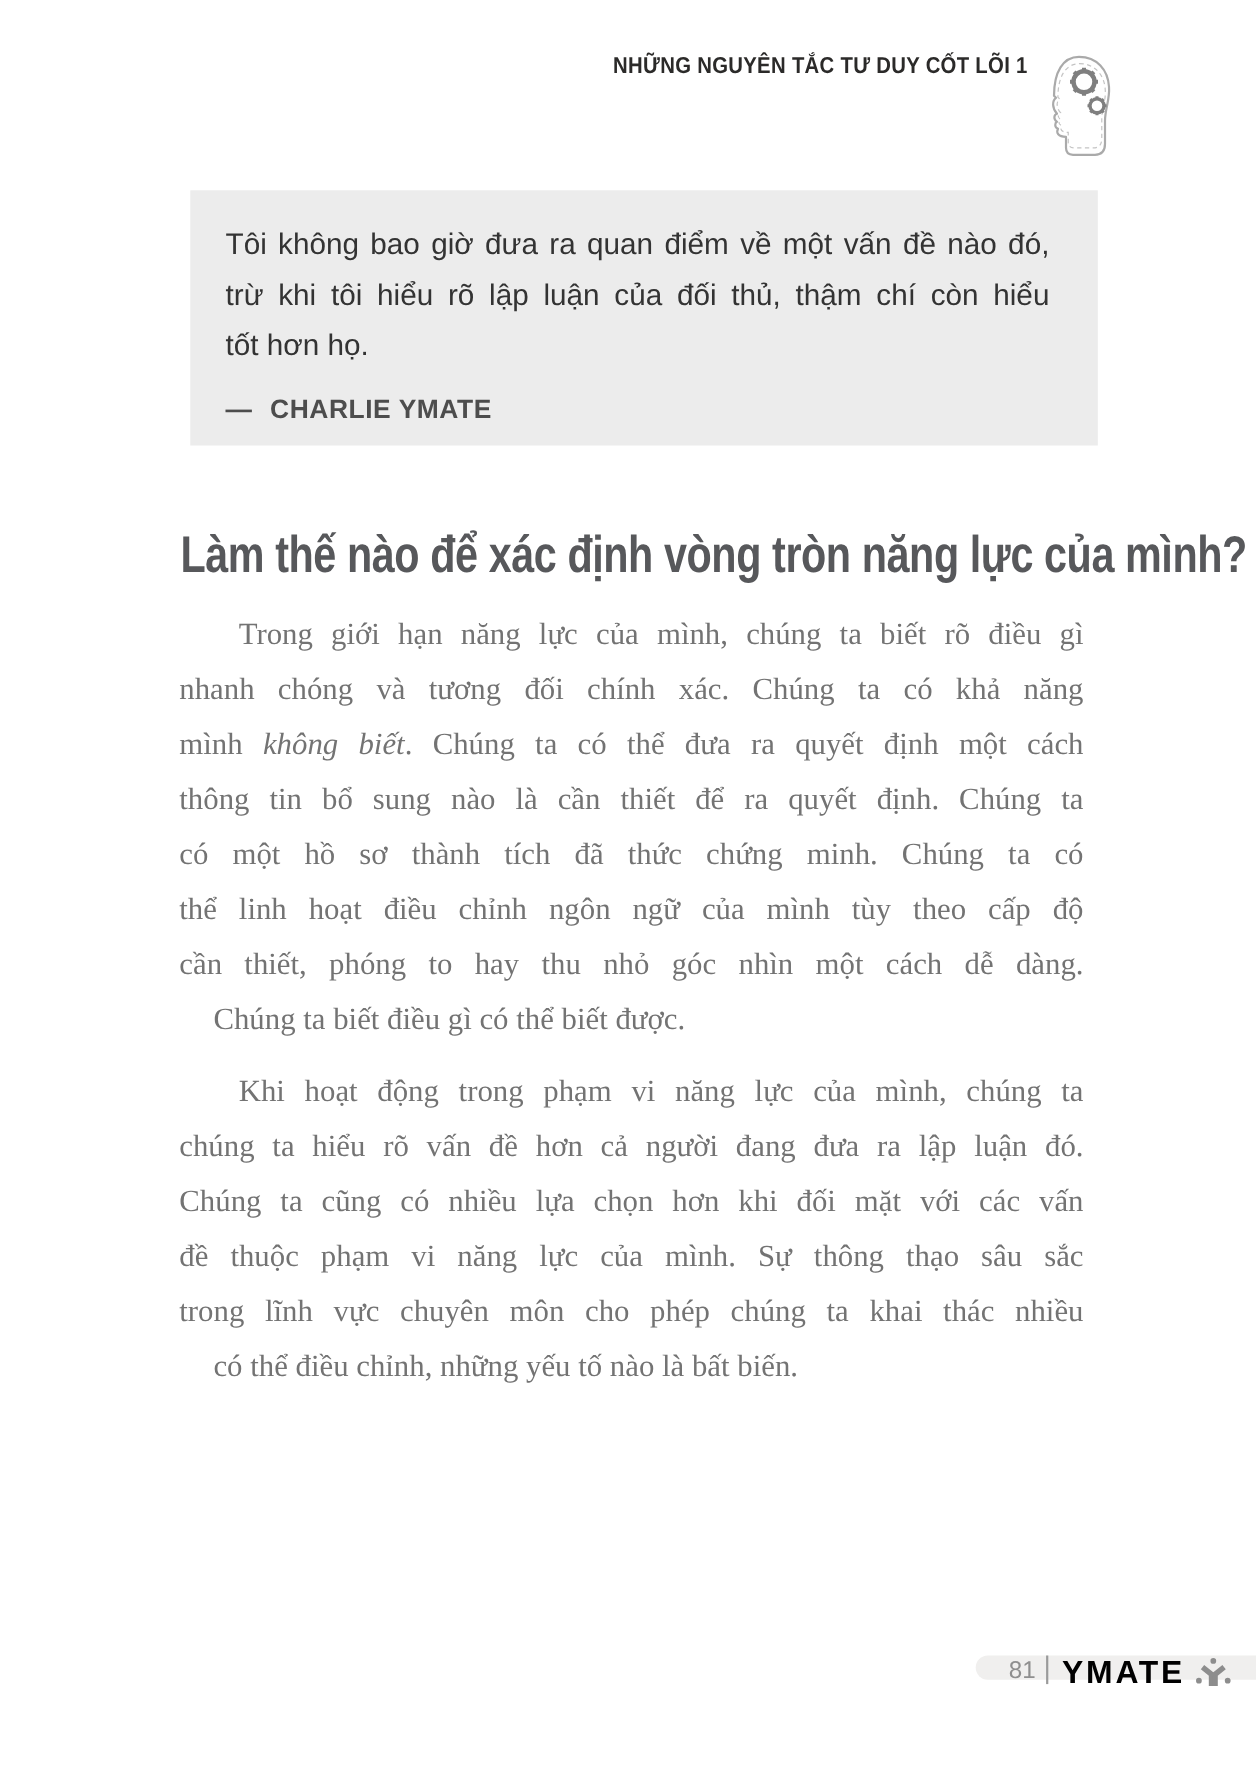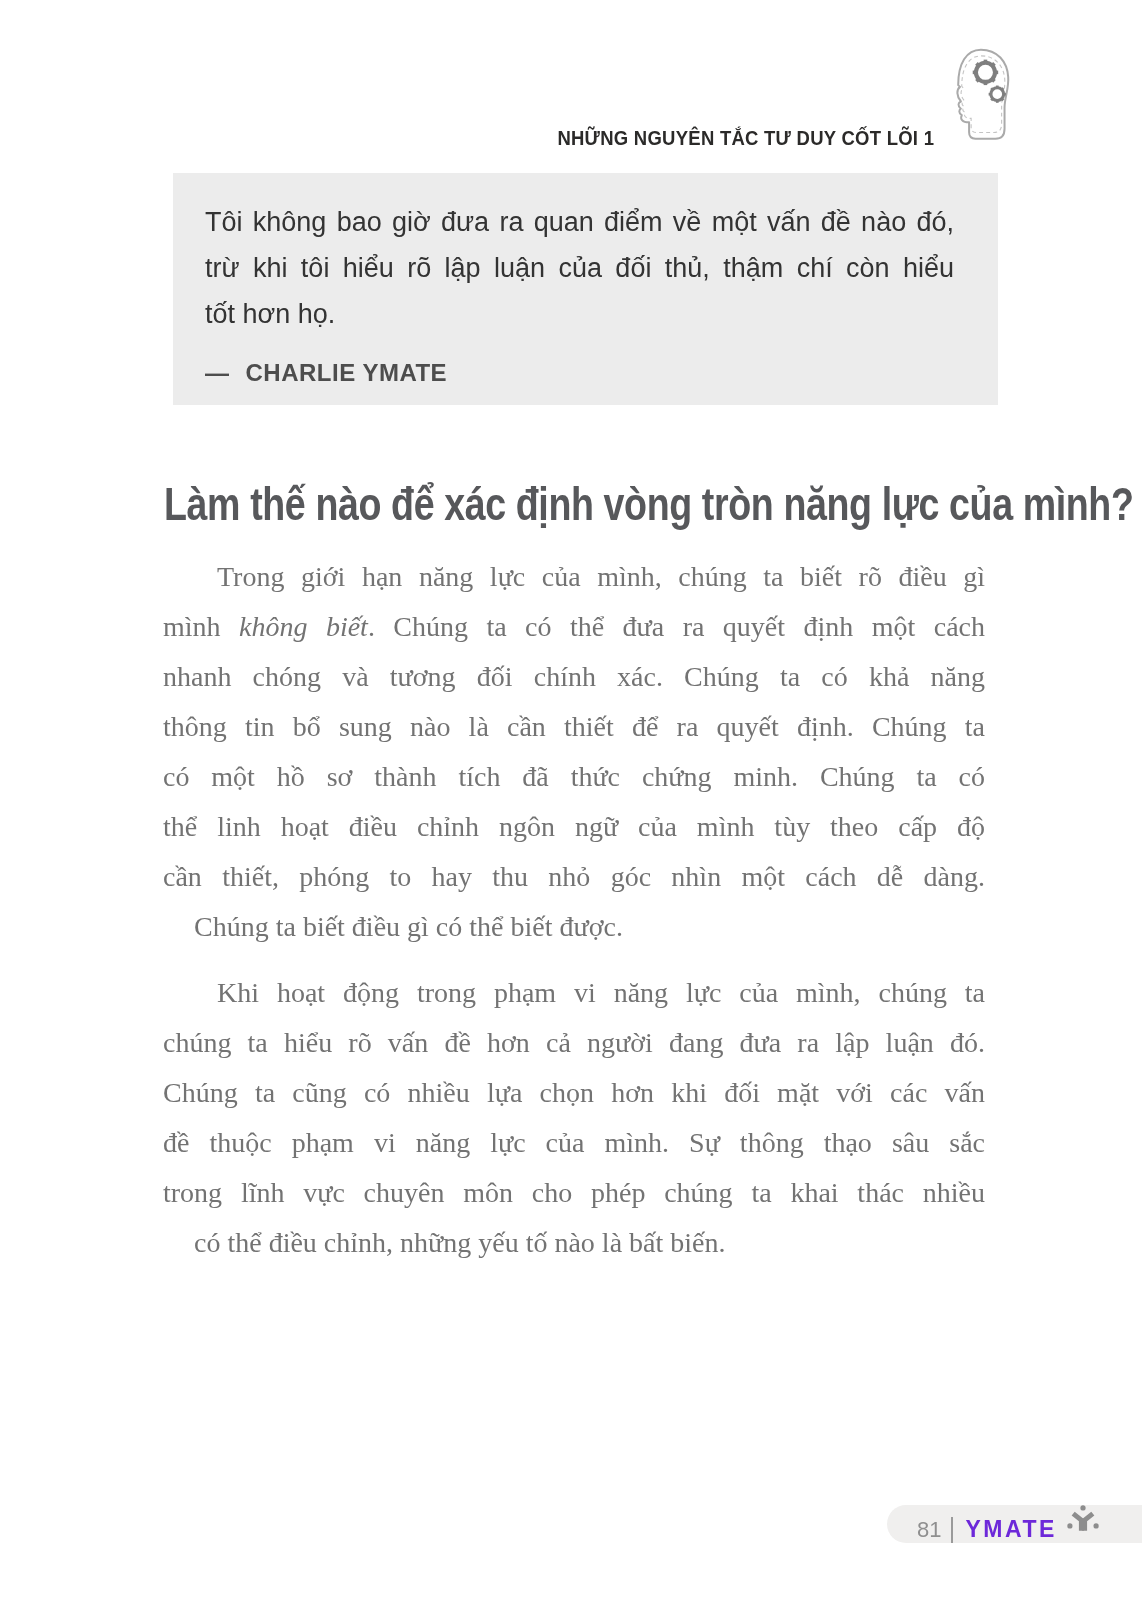--- a/index.html
+++ b/index.html
@@ -11,21 +11,21 @@
     overflow:hidden;
   }
 
   
   .header-row{
     position:absolute;
     top:48px; left:165px; right:130px;
     height:102px;
     display:flex;
     justify-content:flex-end;
-    align-items:flex-end;
+    align-items:flex-start;
     gap:14px;
   }
   .header-title{
     font-weight:bold;
     font-size:21px;
     color:#2b2a29;
     letter-spacing:0.3px;
     transform:scaleX(0.88);
     transform-origin:right center;
     white-space:nowrap;
@@ -87,42 +87,42 @@
   }
   .para .tline:first-child{text-indent:54px;}
   .para .tline:last-child{text-align-last:left;margin-left:31px;}
   .para + .para{margin-top:16px;}
   .ital{font-style:italic;}
 
   
   .footer-pill{
     position:absolute;
     right:0; top:1505px;
-    width:255px; height:38px;
+    width:255px; height:22px;
     background:#f0efee;
     border-radius:19px 0 0 19px;
     display:flex;
-    align-items:flex-end;
+    align-items:flex-start;
     box-sizing:border-box;
     padding-left:30px;
   }
   .page-number{
     font-size:22px;
     color:#8f8f8f;
   }
   .footer-divider{
     width:2px; height:26px;
     background:#9a9a9a;
     margin:0 12px 0 10px;
   }
   .brand-name{
-    font-size:23px;
+    font-size:29px;
     font-weight:bold;
     letter-spacing:2.5px;
-    color:#6d28d9;
+    color:#000000;
   }
   .brand-logo{margin-left:8px;}
 </style>
 </head>
 <body>
 
 <div class="header-row">
   <span class="header-title">NHỮNG NGUYÊN TẮC TƯ DUY CỐT LÕI 1</span>
   <span class="brain-icon">
     <svg width="64" height="100" viewBox="0 0 70 110" fill="none">
@@ -172,22 +172,22 @@
     <span>—</span>
     <span>CHARLIE YMATE</span>
   </div>
 </div>
 
 <div class="section-heading">Làm thế nào để xác định vòng tròn năng lực của mình?</div>
 
 <div class="body-text">
   <div class="para">
       <div class="tline"><span>Trong giới hạn năng lực của mình, chúng ta biết rõ điều gì</span></div>
+      <div class="tline"><span>nhanh chóng và tương đối chính xác. Chúng ta có khả năng</span></div>
       <div class="tline"><span>mình </span><span class="ital">không biết</span><span>. Chúng ta có thể đưa ra quyết định một cách</span></div>
-      <div class="tline"><span>nhanh chóng và tương đối chính xác. Chúng ta có khả năng</span></div>
       <div class="tline"><span>thông tin bổ sung nào là cần thiết để ra quyết định. Chúng ta</span></div>
       <div class="tline"><span>có một hồ sơ thành tích đã thức chứng minh. Chúng ta có</span></div>
       <div class="tline"><span>thể linh hoạt điều chỉnh ngôn ngữ của mình tùy theo cấp độ</span></div>
       <div class="tline"><span>cần thiết, phóng to hay thu nhỏ góc nhìn một cách dễ dàng.</span></div>
       <div class="tline"><span>Chúng ta biết điều gì có thể biết được.</span></div>
     </div>
   <div class="para">
       <div class="tline"><span>Khi hoạt động trong phạm vi năng lực của mình, chúng ta</span></div>
       <div class="tline"><span>chúng ta hiểu rõ vấn đề hơn cả người đang đưa ra lập luận đó.</span></div>
       <div class="tline"><span>Chúng ta cũng có nhiều lựa chọn hơn khi đối mặt với các vấn</span></div>

